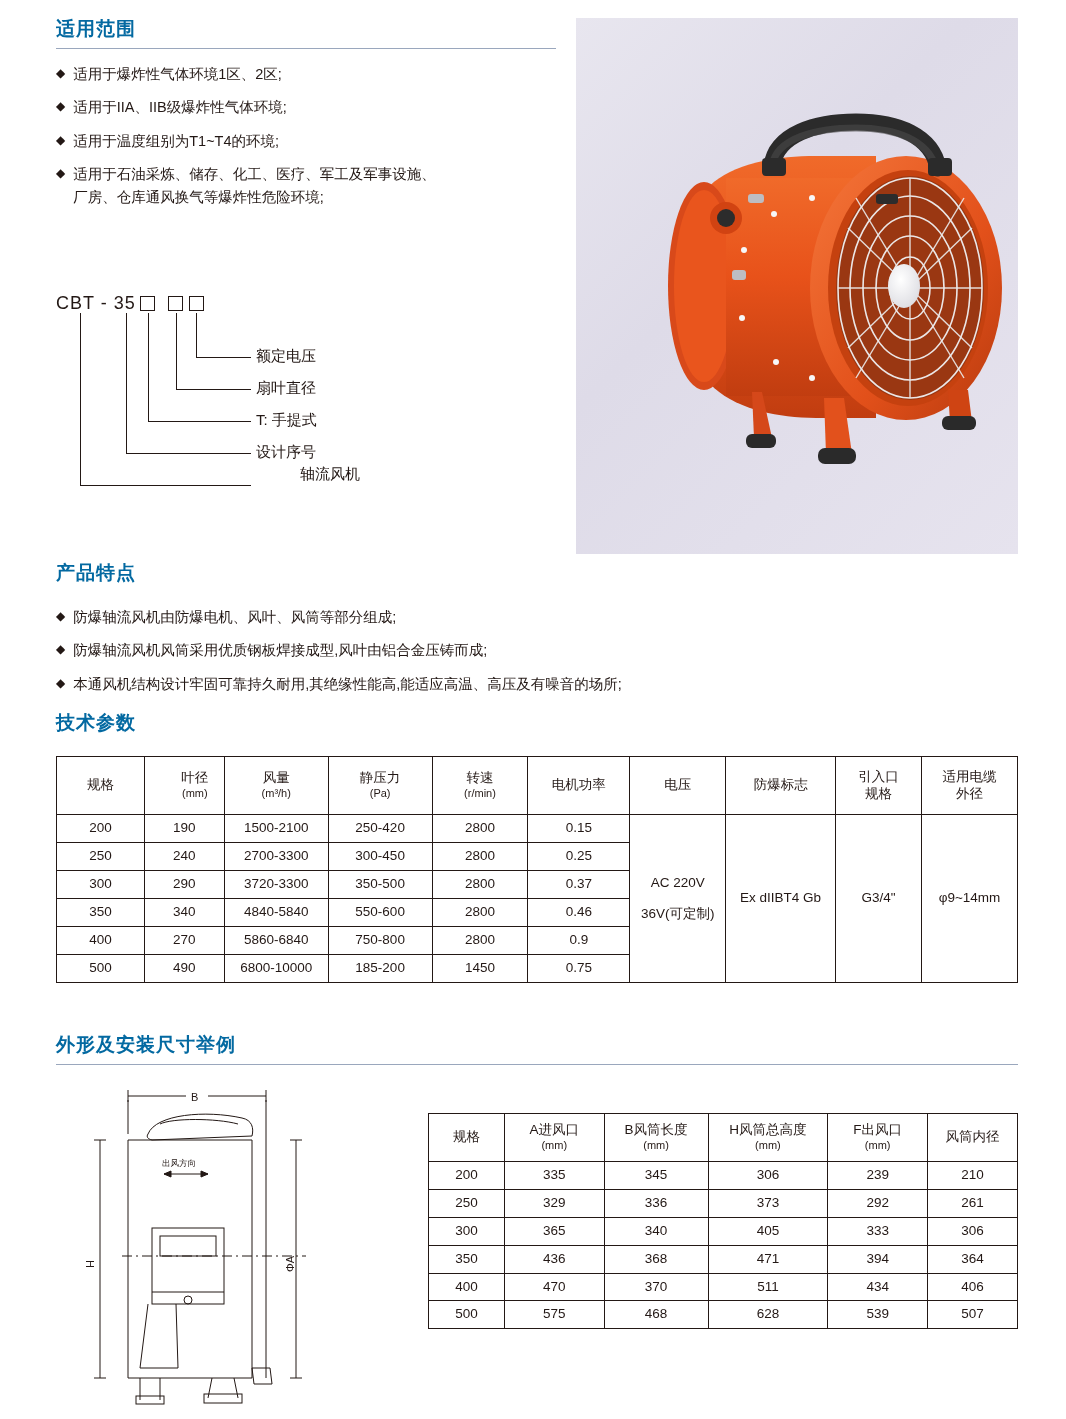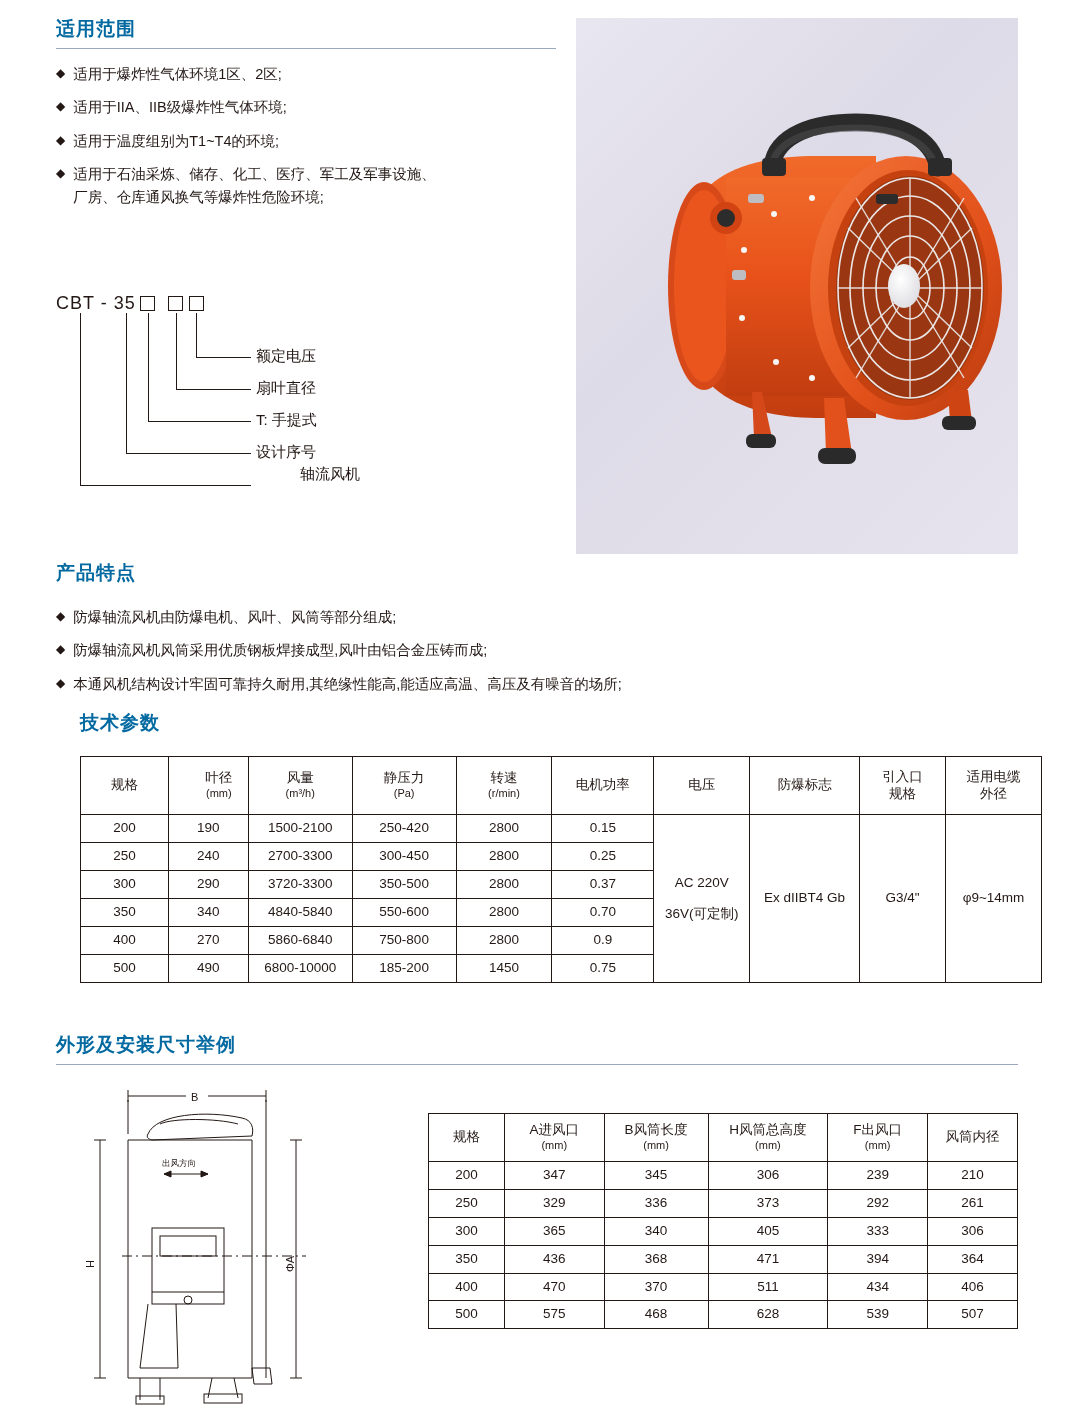--- a/index.html
+++ b/index.html
@@ -41,21 +41,21 @@
     font-size: 12px;
     line-height: 1.7;
     color: #231815;
   }
   .btxt { white-space: pre-line; }
 
   
   #scope-block { position: absolute; left: 56px; top: 16px; width: 500px; }
   #guide-block { position: absolute; left: 56px; top: 277px; width: 500px; }
   #feature-block { position: absolute; left: 56px; top: 560px; width: 960px; }
-  #tech-block { position: absolute; left: 56px; top: 710px; width: 962px; margin-left: 24px; }
+  #tech-block { position: absolute; left: 56px; top: 710px; width: 962px; }
   #dim-block  { position: absolute; left: 56px; top: 1032px; width: 962px; }
 
   
   #photo {
     position: absolute;
     left: 576px; top: 18px;
     width: 442px; height: 536px;
     background: linear-gradient(135deg,#e8e6ef 0%, #dedbe8 40%, #e6e3ee 100%);
     overflow: hidden;
   }
@@ -346,21 +346,21 @@
           <td>350-500</td>
           <td>2800</td>
           <td>0.37</td>
         </tr>
         <tr>
           <td>350</td>
           <td>340</td>
           <td>4840-5840</td>
           <td>550-600</td>
           <td>2800</td>
-          <td>0.70</td>
+          <td>0.46</td>
         </tr>
         <tr>
           <td>400</td>
           <td>270</td>
           <td>5860-6840</td>
           <td>750-800</td>
           <td>2800</td>
           <td>0.9</td>
         </tr>
         <tr>
@@ -458,21 +458,21 @@
             <div class="sub">(mm)</div>
           </th>
           <th style="width:90px;">
             <div>风筒内径</div>
           </th>
         </tr>
       </thead>
       <tbody>
         <tr>
           <td>200</td>
-          <td>347</td>
+          <td>335</td>
           <td>345</td>
           <td>306</td>
           <td>239</td>
           <td>210</td>
         </tr>
         <tr>
           <td>250</td>
           <td>329</td>
           <td>336</td>
           <td>373</td>

